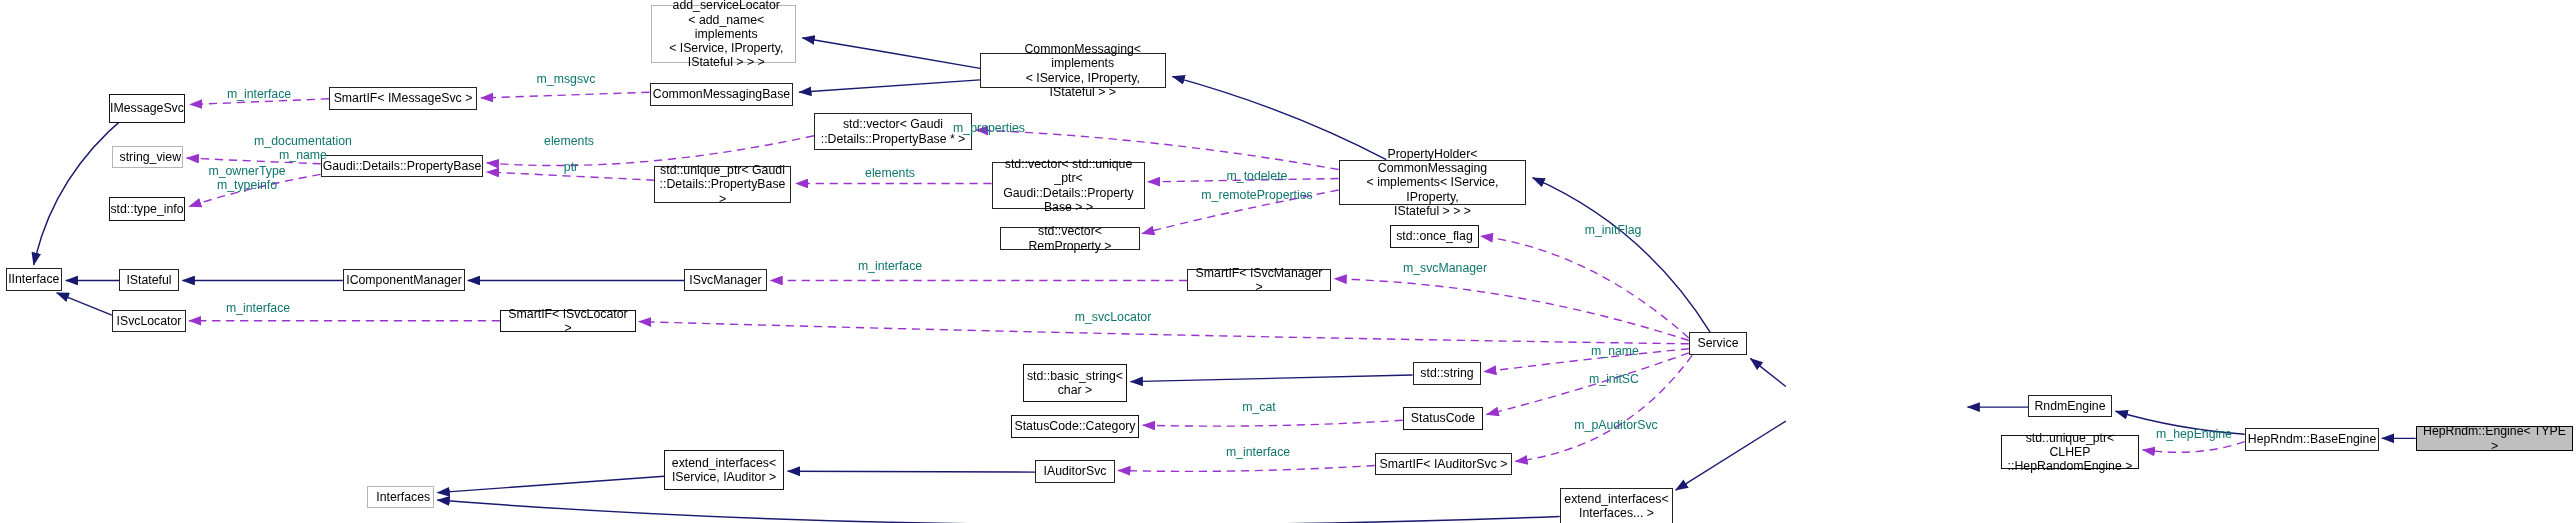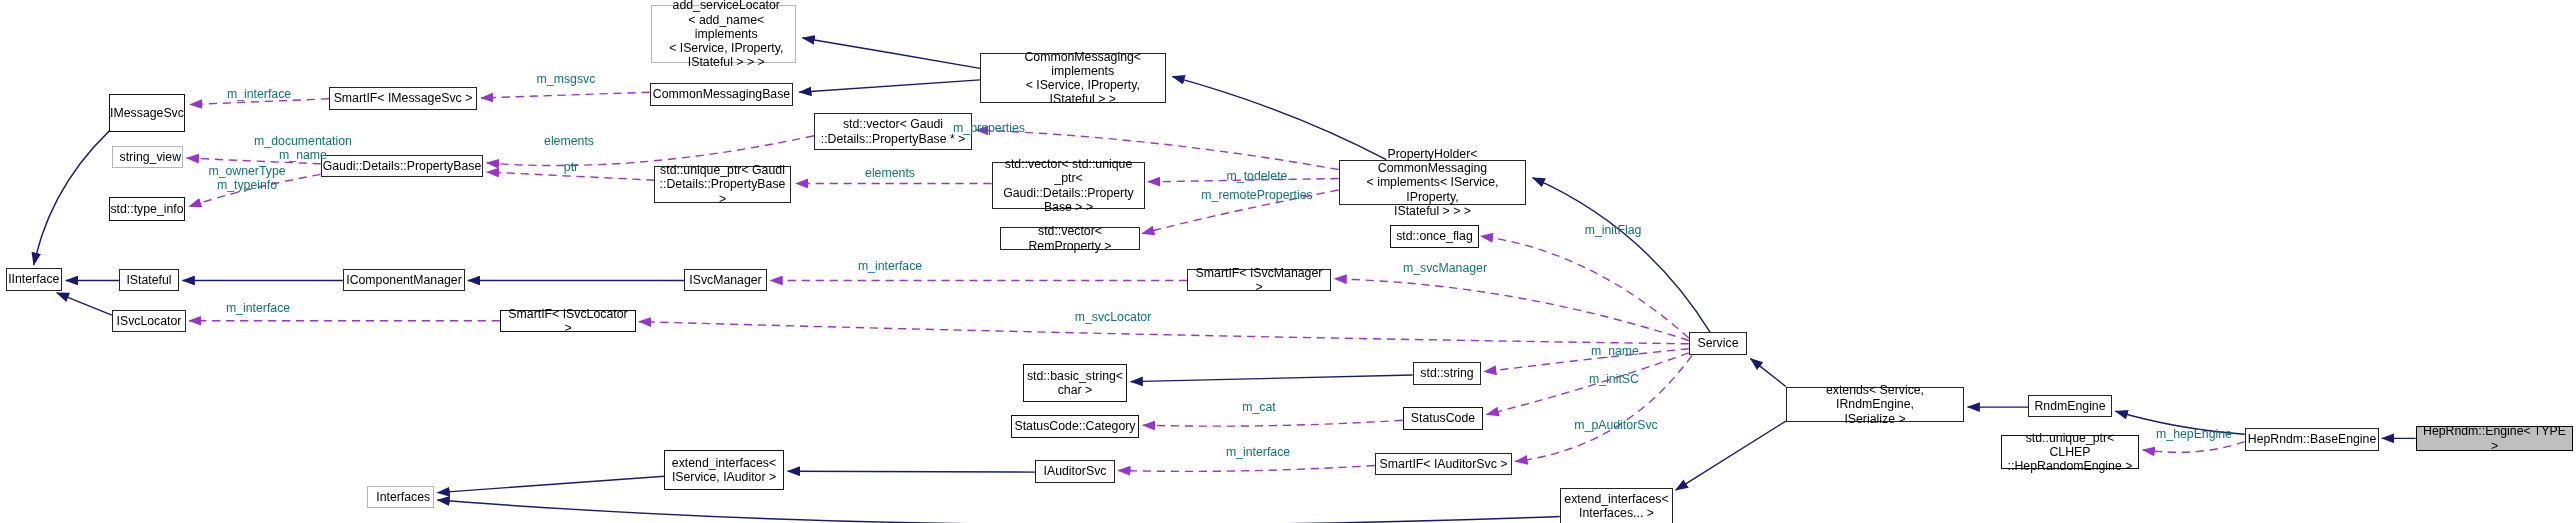--- a/index.html
+++ b/index.html
@@ -71,23 +71,23 @@
       <path d="M2058,432 Q1975,545 1843,561" marker-end="url(#arrD)"></path>
       <path d="M1672,566 Q1510,576 1360,572" marker-end="url(#arrD)"></path>
       <path d="M2730,537 Q2675,556 2606,547" marker-end="url(#arrD)"></path>
     </g>
   </svg>
 
   <div class="node gray" style="left:651px;top:5px;width:145px;height:58px;">add_serviceLocator
 &lt; add_name&lt; implements
 &lt; IService, IProperty,
 IStateful &gt; &gt; &gt;</div>
-  <div class="node" style="left:980px;top:53px;width:186px;height:50px;padding-left:22px;">CommonMessaging&lt; implements
+  <div class="node" style="left:980px;top:53px;width:186px;height:35px;padding-left:22px;">CommonMessaging&lt; implements
 &lt; IService, IProperty, IStateful &gt; &gt;</div>
-  <div class="node bd2" style="left:109px;top:94px;width:76px;height:38px;">IMessageSvc</div>
+  <div class="node bd2" style="left:109px;top:94px;width:76px;height:29px;">IMessageSvc</div>
   <div class="node" style="left:329px;top:87px;width:148px;height:23px;">SmartIF&lt; IMessageSvc &gt;</div>
   <div class="node" style="left:650px;top:83px;width:143px;height:23px;">CommonMessagingBase</div>
   <div class="node gray" style="left:112px;top:146px;width:71px;height:22px;">string_view</div>
   <div class="node" style="left:321px;top:155px;width:162px;height:22px;">Gaudi::Details::PropertyBase</div>
   <div class="node bd2" style="left:109px;top:197px;width:76px;height:24px;">std::type_info</div>
   <div class="node" style="left:814px;top:113px;width:158px;height:37px;">std::vector&lt; Gaudi
 ::Details::PropertyBase * &gt;</div>
   <div class="node" style="left:654px;top:166px;width:137px;height:37px;">std::unique_ptr&lt; Gaudi
 ::Details::PropertyBase &gt;</div>
   <div class="node" style="left:992px;top:162px;width:153px;height:47px;">std::vector&lt; std::unique
@@ -111,22 +111,20 @@
   <div class="node" style="left:1413px;top:362px;width:68px;height:23px;">std::string</div>
   <div class="node bd2" style="left:1011px;top:415px;width:128px;height:23px;">StatusCode::Category</div>
   <div class="node bd2" style="left:1403px;top:407px;width:80px;height:23px;">StatusCode</div>
   <div class="node bd2" style="left:664px;top:450px;width:120px;height:40px;">extend_interfaces&lt;
 IService, IAuditor &gt;</div>
   <div class="node" style="left:1035px;top:460px;width:80px;height:23px;">IAuditorSvc</div>
   <div class="node" style="left:1375px;top:453px;width:137px;height:22px;">SmartIF&lt; IAuditorSvc &gt;</div>
   <div class="node gray" style="left:367px;top:486px;width:67px;height:22px;">Interfaces</div>
   <div class="node" style="left:1560px;top:488px;width:113px;height:36px;">extend_interfaces&lt;
 Interfaces... &gt;</div>
-  <div class="node" style="left:1786px;top:387px;width:178px;height:35px;">extends&lt; Service, IRndmEngine,
-ISerialize &gt;</div>
   <div class="node" style="left:2028px;top:395px;width:84px;height:22px;">RndmEngine</div>
   <div class="node bd2" style="left:2001px;top:435px;width:138px;height:34px;">std::unique_ptr&lt; CLHEP
 ::HepRandomEngine &gt;</div>
   <div class="node" style="left:2245px;top:428px;width:134px;height:23px;">HepRndm::BaseEngine</div>
   <div class="node hl" style="left:2416px;top:426px;width:157px;height:25px;">HepRndm::Engine&lt; TYPE &gt;</div>
 
   <div class="elabel" style="left:259px;top:94px;">m_interface</div>
   <div class="elabel" style="left:566px;top:79px;">m_msgsvc</div>
   <div class="elabel" style="left:261px;top:148px;margin-left:42px;">m_documentation
 m_name</div>

